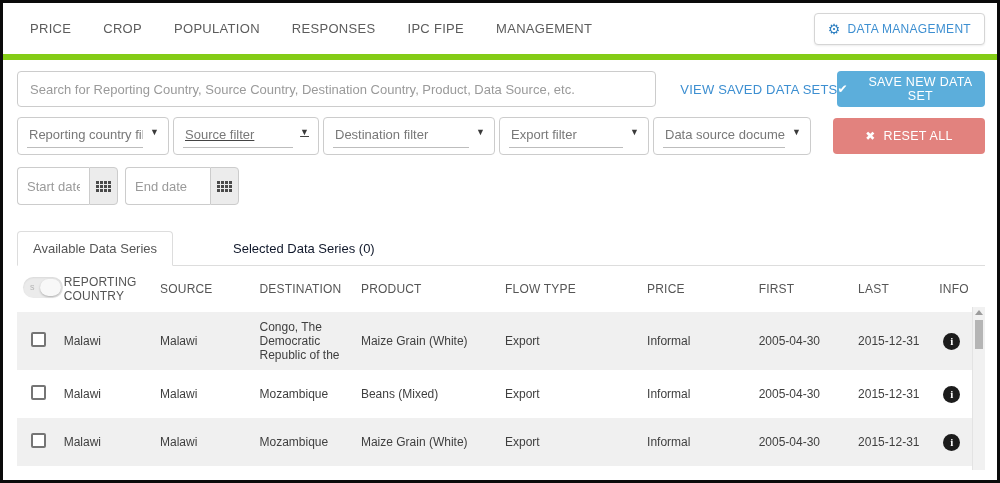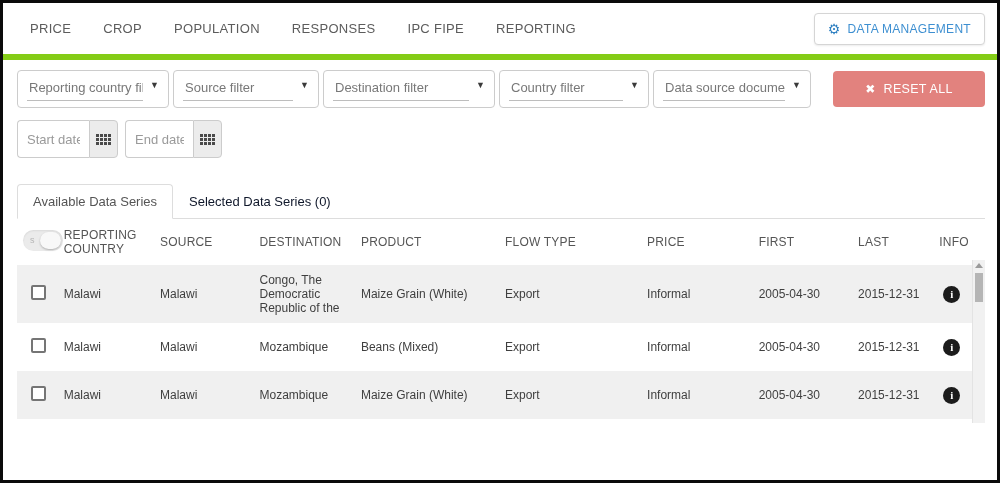--- a/index.html
+++ b/index.html
@@ -68,51 +68,51 @@
     display:flex; align-items:center;
     padding:0 9px; margin-right:4px; cursor:pointer; background:#fff;
   }
   .dropdown .dd-label {
     flex:1; font-size:13px; color:#787878;
     border-bottom:1px solid #bdbdbd; padding:2px 2px 5px 2px;
     white-space:nowrap; overflow:hidden;
   }
   .dropdown .caret { font-size:9px; color:#3a3a3a; margin-left:7px; margin-bottom:8px; }
   .dd-reporting { width:152px; }
-  .dd-source    { width:146px; }
+  .dd-source    { width:146px;text-decoration:underline; }
   .dd-dest      { width:172px; }
   .dd-product   { width:150px; }
   .dd-datasrc   { width:158px; }
   .reset-btn { margin-left:auto; background:#e2827e; }
 
   .date-row { margin-top:12px; display:flex; align-items:flex-end; }
   .date-group { display:flex; margin-right:7px; }
   .date-input {
     height:38px; border:1px solid #ccc; border-right:none;
     border-radius:4px 0 0 4px; padding:0 9px; font-size:13px; color:#333;
     outline:none; font-family:"Liberation Sans", sans-serif;
   }
   .date-input::placeholder { color:#9a9a9a; }
   .di-start { width:72px; }
-  .di-end   { width:68px; }
+  .di-end   { width:85px; }
   .date-addon {
     width:29px; height:38px; background:#ececec; border:1px solid #ccc;
     border-radius:0 4px 4px 0; display:flex; align-items:center; justify-content:center;
     cursor:pointer;
   }
   .grid-icon { width:15px; height:11px; position:relative; }
   .grid-icon::before {
     content:""; position:absolute; left:0; top:0; width:3px; height:3px; background:#4a4a4a;
     box-shadow:4px 0 #4a4a4a, 8px 0 #4a4a4a, 12px 0 #4a4a4a,
                0 4px #4a4a4a, 4px 4px #4a4a4a, 8px 4px #4a4a4a, 12px 4px #4a4a4a,
                0 8px #4a4a4a, 4px 8px #4a4a4a, 8px 8px #4a4a4a, 12px 8px #4a4a4a;
   }
 
   
-  .series-tabs { margin-top:26px; border-bottom:1px solid #ddd; display:flex; }
+  .series-tabs { margin-top:26px; border-bottom:1px solid #ddd; display:flex;gap:44px; }
   .stab {
     font-size:13px; padding:9px 15px; cursor:pointer; white-space:nowrap;
     margin-bottom:-1px; border:1px solid transparent; border-radius:4px 4px 0 0;
   }
   .stab.active { color:#555; background:#fff; border-color:#ddd #ddd #fff #ddd; }
   .stab.inactive { color:#0f172a; }
 
   
   .table-wrap { position:relative; }
   table { width:100%; border-collapse:collapse; table-layout:fixed; }
@@ -169,46 +169,54 @@
 </style>
 </head>
 <body>
 
 <div class="topnav">
   <div class="nav-tab">PRICE</div>
   <div class="nav-tab">CROP</div>
   <div class="nav-tab">POPULATION</div>
   <div class="nav-tab">RESPONSES</div>
   <div class="nav-tab">IPC FIPE</div>
-  <div class="nav-tab">REPORTING</div>
+  <div class="nav-tab">MANAGEMENT</div>
   <button class="dm-btn">
     <span class="gear">⚙</span>
     <span>DATA MANAGEMENT</span>
   </button>
 </div>
 
 <div class="content">
 
 
+  <div class="search-row">
+    <input class="search-input" type="text" placeholder="Search for Reporting Country, Source Country, Destination Country, Product, Data Source, etc." style="">
+    <a class="view-saved">VIEW SAVED DATA SETS</a>
+    <button class="btn save-btn">
+      <span class="icn">✔</span>
+      <span>SAVE NEW DATA SET</span>
+    </button>
+  </div>
 
   <div class="filter-row">
     <div class="dropdown dd-reporting">
       <span class="dd-label">Reporting country filter</span>
       <span class="caret">▼</span>
     </div>
     <div class="dropdown dd-source">
       <span class="dd-label">Source filter</span>
       <span class="caret">▼</span>
     </div>
     <div class="dropdown dd-dest">
       <span class="dd-label">Destination filter</span>
       <span class="caret">▼</span>
     </div>
     <div class="dropdown dd-product">
-      <span class="dd-label">Country filter</span>
+      <span class="dd-label">Export filter</span>
       <span class="caret">▼</span>
     </div>
     <div class="dropdown dd-datasrc">
       <span class="dd-label">Data source document</span>
       <span class="caret">▼</span>
     </div>
     <button class="btn reset-btn">
       <span class="icn">✖</span>
       <span>RESET ALL</span>
     </button>

